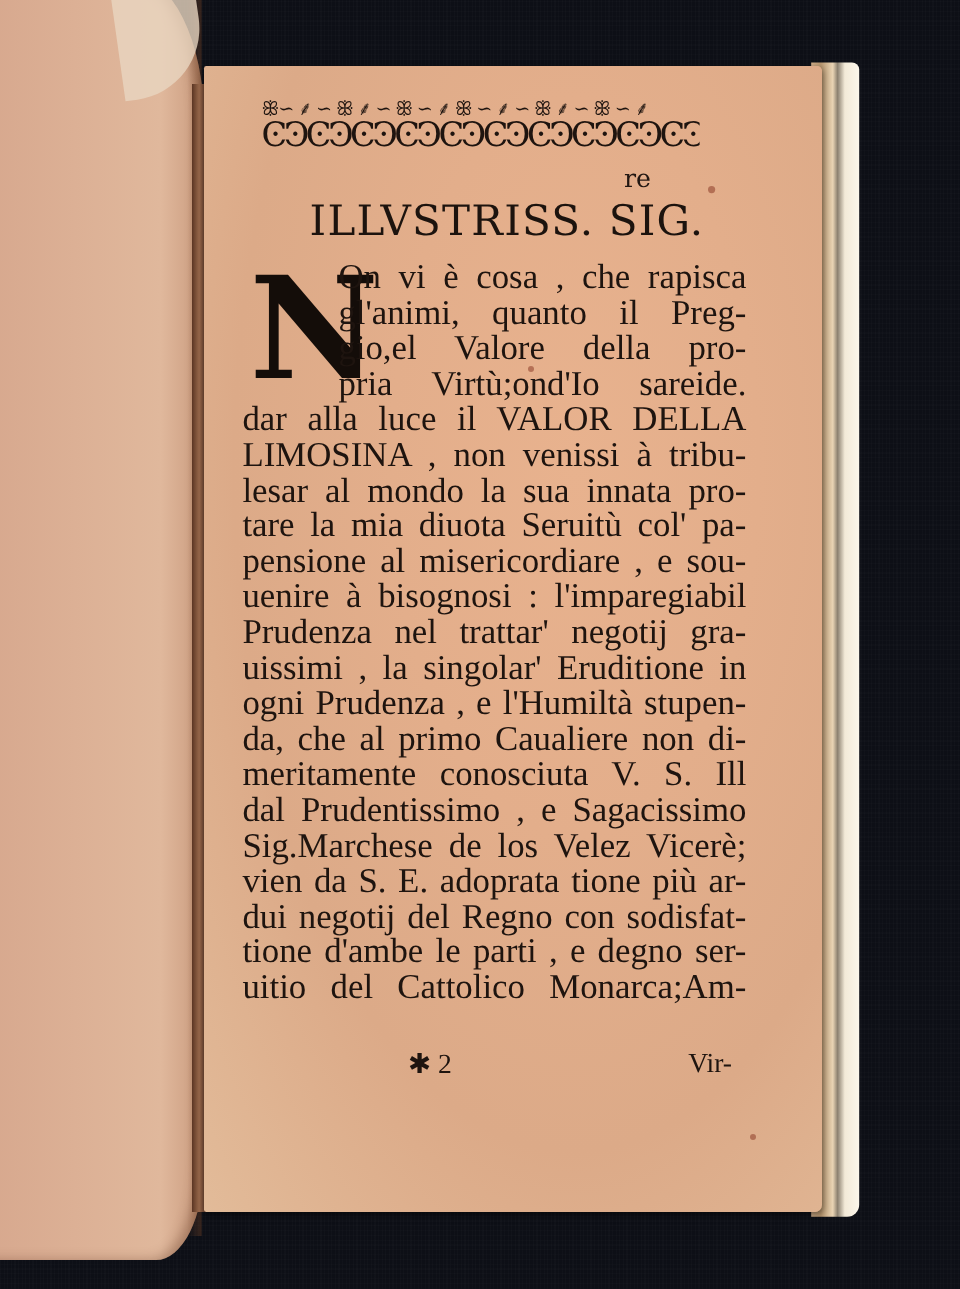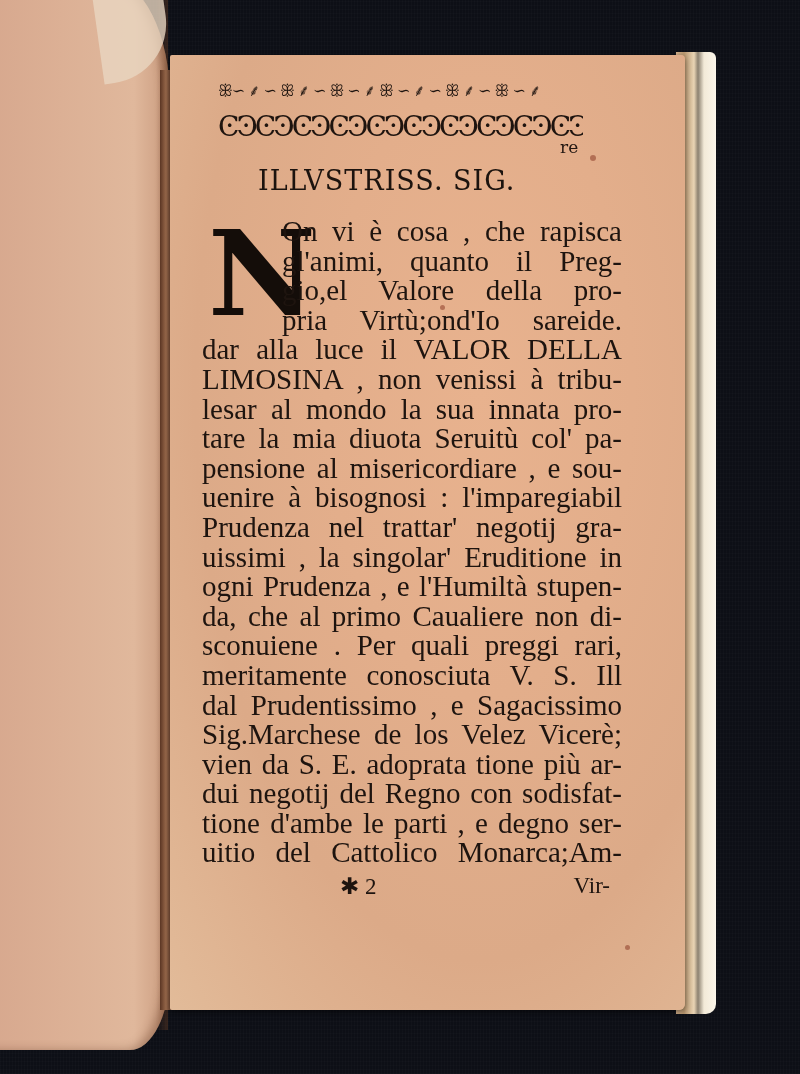--- a/index.html
+++ b/index.html
@@ -41,33 +41,33 @@
     .page {
       position: absolute; left: 170px; top: 55px; width: 515px; height: 955px;
       background:
         radial-gradient(ellipse at 60% 35%, #e8b28e 0%, #e3ae8b 35%, #dcaa88 65%, #e2bb99 100%);
       border-radius: 2px 4px 6px 2px;
       box-shadow: 0 2px 6px rgba(0,0,0,0.5);
     }
     .spot { position: absolute; border-radius: 50%; background: rgba(140,60,40,0.55); }
     .ornament {
       position: absolute; left: 48px; top: 28px; width: 365px; height: 58px;
-      display: flex; flex-direction: column; justify-content: space-between;
+      display: flex; flex-direction: column; 
     }
     .orn-row {
       font-family: "DejaVu Serif", serif; color: #1e140f; letter-spacing: -1px;
       white-space: nowrap; overflow: hidden; line-height: 1;
     }
     .orn-top { font-size: 16px; }
     .orn-bottom { font-size: 28px; letter-spacing: -3px; }
     .catch-re {
-      position: absolute; left: 350px; top: 82px; font-size: 17px; color: #221712; margin-left: 40px;
+      position: absolute; left: 350px; top: 82px; font-size: 21px; color: #221712;
     }
     .heading {
-      position: absolute; left: 88px; top: 110px; font-size: 27px; color: #1c130e;
+      position: absolute; left: 88px; top: 110px; font-size: 35px; color: #1c130e;
       letter-spacing: 1px;
     }
     .dropcap {
       position: absolute; left: 38px; top: 160px; font-size: 118px; line-height: 1;
       color: #140d09; font-weight: bold; font-family: "DejaVu Serif", serif;
     }
     .text {
       position: absolute; left: 32px; top: 162px; width: 420px;
       font-family: "Liberation Serif", serif; font-size: 29px; color: #1e140f;
       line-height: 29.6px;
@@ -111,21 +111,20 @@
     <span class="line">dar alla luce il VALOR DELLA</span>
     <span class="line">LIMOSINA , non venissi à tribu-</span>
     <span class="line">lesar al mondo la sua innata pro-</span>
     <span class="line">tare la mia diuota Seruitù col' pa-</span>
     <span class="line">pensione al misericordiare , e sou-</span>
     <span class="line">uenire à bisognosi : l'imparegiabil</span>
     <span class="line">Prudenza nel trattar' negotij gra-</span>
     <span class="line">uissimi , la singolar' Eruditione in</span>
     <span class="line">ogni Prudenza , e l'Humiltà stupen-</span>
     <span class="line">da, che al primo Caualiere non di-</span>
-    <span class="line">sconuiene . Per quali preggi rari,</span>
     <span class="line">meritamente conosciuta V. S. Ill</span>
     <span class="line">dal Prudentissimo , e Sagacissimo</span>
     <span class="line">Sig.Marchese de los Velez Vicerè;</span>
     <span class="line">vien da S. E. adoprata tione più ar-</span>
     <span class="line">dui negotij del Regno con sodisfat-</span>
     <span class="line">tione d'ambe le parti , e degno ser-</span>
     <span class="line">uitio del Cattolico Monarca;Am-</span>
   </div>
 
   <div class="footer">

